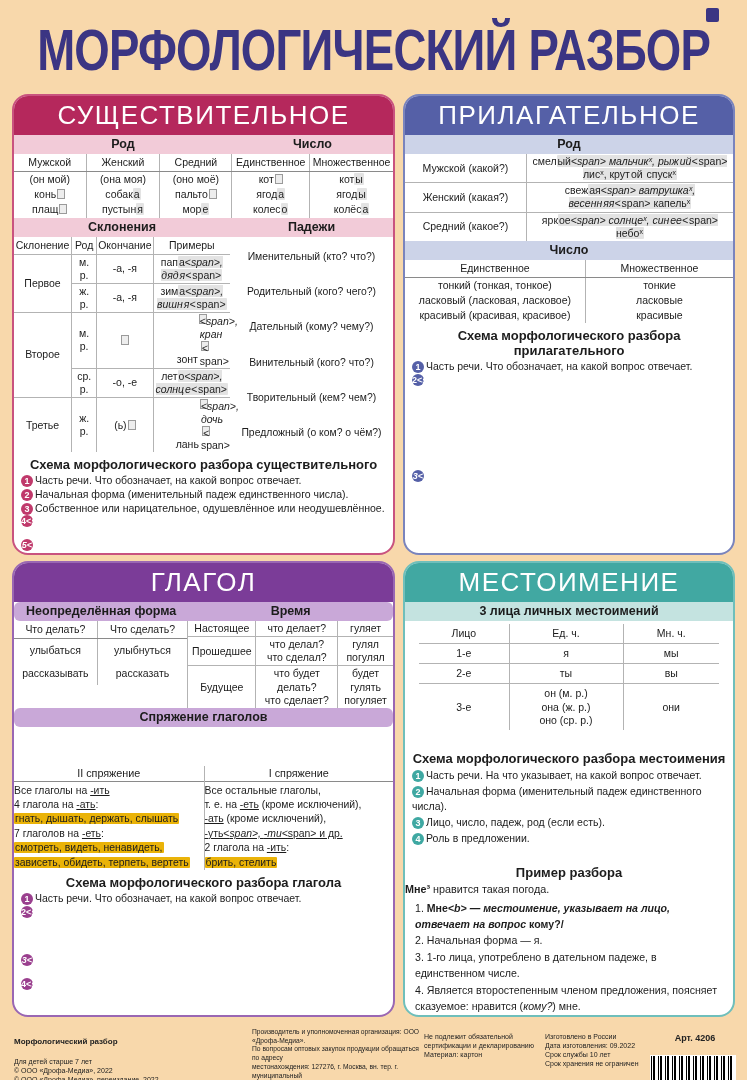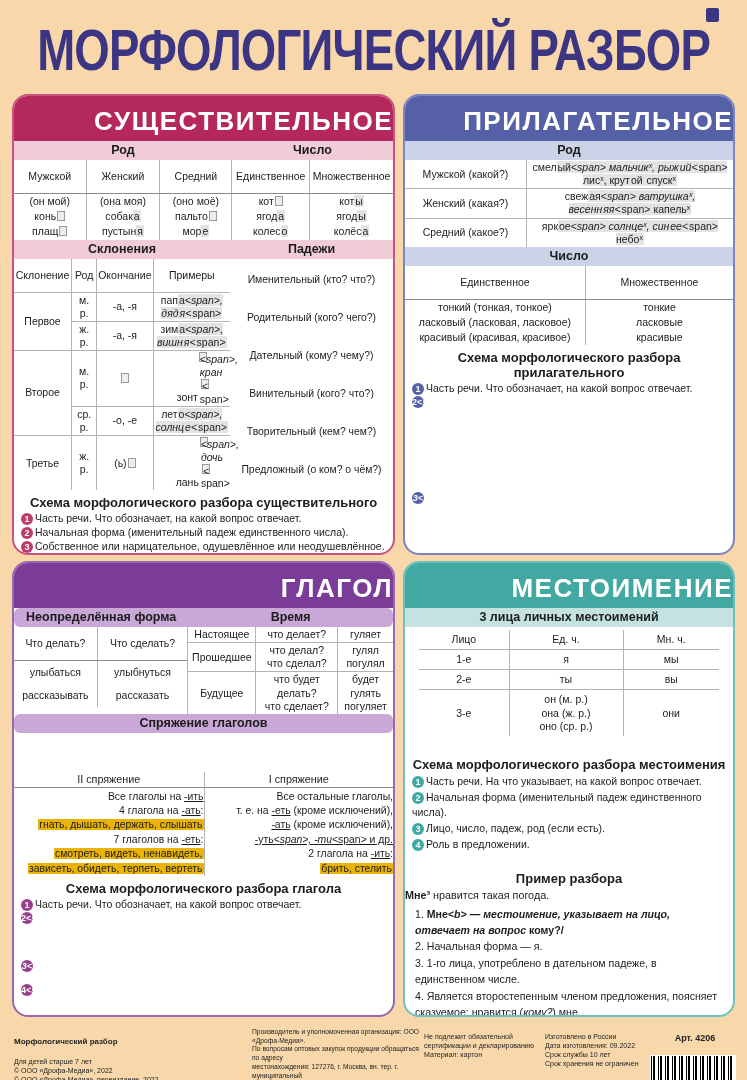--- a/index.html
+++ b/index.html
@@ -15,42 +15,42 @@
   .poster-title span{
     font-size:57px; font-weight:800; color:#3b3583; white-space:nowrap;
     transform:scaleX(.80); letter-spacing:-1px;
   }
   .corner-mark{ position:absolute; right:28px; top:8px; width:13px; height:14px; background:#3b3583; border-radius:2px;}
   .card{
     position:absolute; background:#fff; border-radius:16px; overflow:hidden;
     display:flex; flex-direction:column; border:2px solid;
   }
   .card-header{
-    color:#fff; text-align:right; font-weight:bold; font-size:26px;
-    padding:10px 0 4px; letter-spacing:1.5px; flex:none;
+    color:#fff; text-align:center; font-weight:normal; font-size:26px;
+    padding:4px 0 4px; letter-spacing:1.5px; flex:none;
   }
   .noun  { left:12px;  top:94px;  width:383px; height:461px; border-color:#c9537f; }
   .adj   { left:403px; top:94px;  width:332px; height:461px; border-color:#7a84bd; }
   .verb  { left:12px;  top:561px; width:383px; height:456px; border-color:#9a67b3; }
   .pro   { left:403px; top:561px; width:332px; height:456px; border-color:#6fbfbb; }
   .noun .card-header{ background:#b5285c; }
   .adj  .card-header{ background:#5560a7; }
   .verb .card-header{ background:#7b3c98; }
   .pro  .card-header{ background:#41a8a2; }
 
   .band{ display:flex; font-weight:bold; font-size:12.5px; text-align:center; flex:none; }
   .band>div{ padding:2px 0 3px; }
   .noun .band{ background:#f2cbd8; }
   .adj  .band{ background:#ccd3e8; }
   .verb .band{ background:#c9a8d8;border-radius:6px; }
   .pro  .band{ background:#c4e3e0; }
 
   table{ border-collapse:collapse; width:100%; }
   td{ font-size:10.5px; text-align:center; padding:1px 2px; line-height:1.25; vertical-align:middle; }
-  .thead td{ border-bottom:1px solid #8a8a8a; padding:10px 1px; }
+  .thead td{ border-bottom:1px solid #8a8a8a; padding:2px 1px; }
   .vlines td + td{ border-left:1px solid #b3b3b3; }
   .grid td{ border:1px solid #b3b3b3; }
   .grid tr:first-child td{ border-top:none; }
   .grid tr:last-child td{ border-bottom:none; }
   .grid td:first-child{ border-left:none; }
   .grid td:last-child{ border-right:none; }
   .pre{ white-space:pre-line; }
 
   .split{ display:flex; flex:none; }
   .cases{ width:43%; display:flex; flex-direction:column; justify-content:space-around; font-size:10.4px; text-align:center; padding:2px 2px; }
@@ -71,21 +71,21 @@
   .verb .num{ background:#9a3f8e; }
   .pro  .num{ background:#3fa8a2; }
   .hl{ background:#e3e3e3; padding:0 1px; border-radius:1px; }
   .verb .hl{ background:#eab308; }
   .zero{ display:inline-block; width:8px; height:10px; border:1px solid #9a9a9a; background:#ededed; vertical-align:-1px; margin-left:1px; }
   .und{ text-decoration:underline; }
 
   .vsplit{ display:flex; flex:none; }
   .vsplit .half{ width:50%;margin-top:39px; }
   .vsplit .half + .half{ border-left:1px solid #b3b3b3; }
-  .conj-line{ font-size:10.4px; line-height:1.38; text-align:right; }
+  .conj-line{ font-size:10.4px; line-height:1.38; text-align:left; }
   .conj-head{ font-size:10.8px; text-align:center; border-bottom:1px solid #8a8a8a; padding:1px 0 2px; margin-bottom:2px; }
 
   .pro table{ width:calc(100% - 28px); margin:3px 14px; }
   .pro td{ padding:3px 2px; }
 
   .footer{ position:absolute; left:0; top:1024px; width:747px; font-size:7px; color:#222; }
   .fblock{ position:absolute; white-space:pre-line; line-height:1.3; }
   .fb-title{ font-weight:bold; font-size:8px; }
   .art{ font-weight:bold; font-size:9px; text-align:center; margin-bottom:1px; }
   .barcode{

